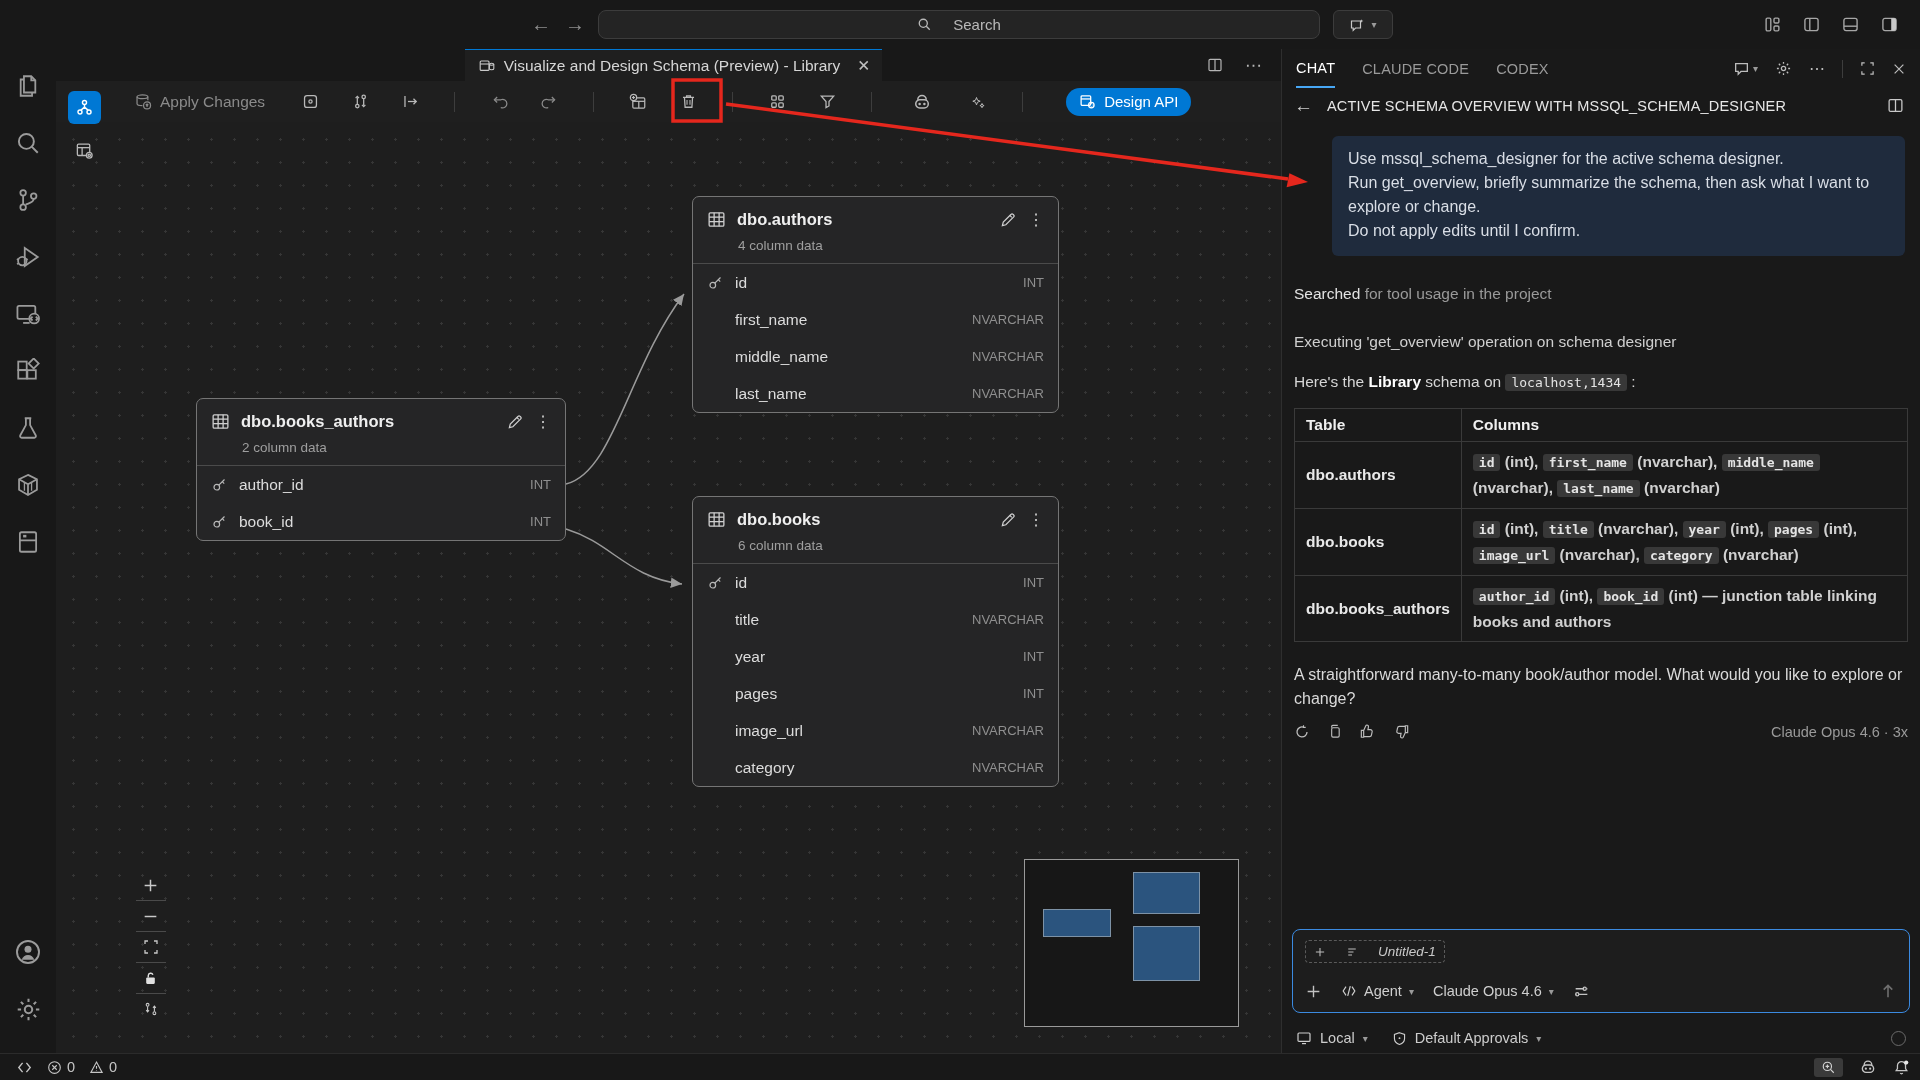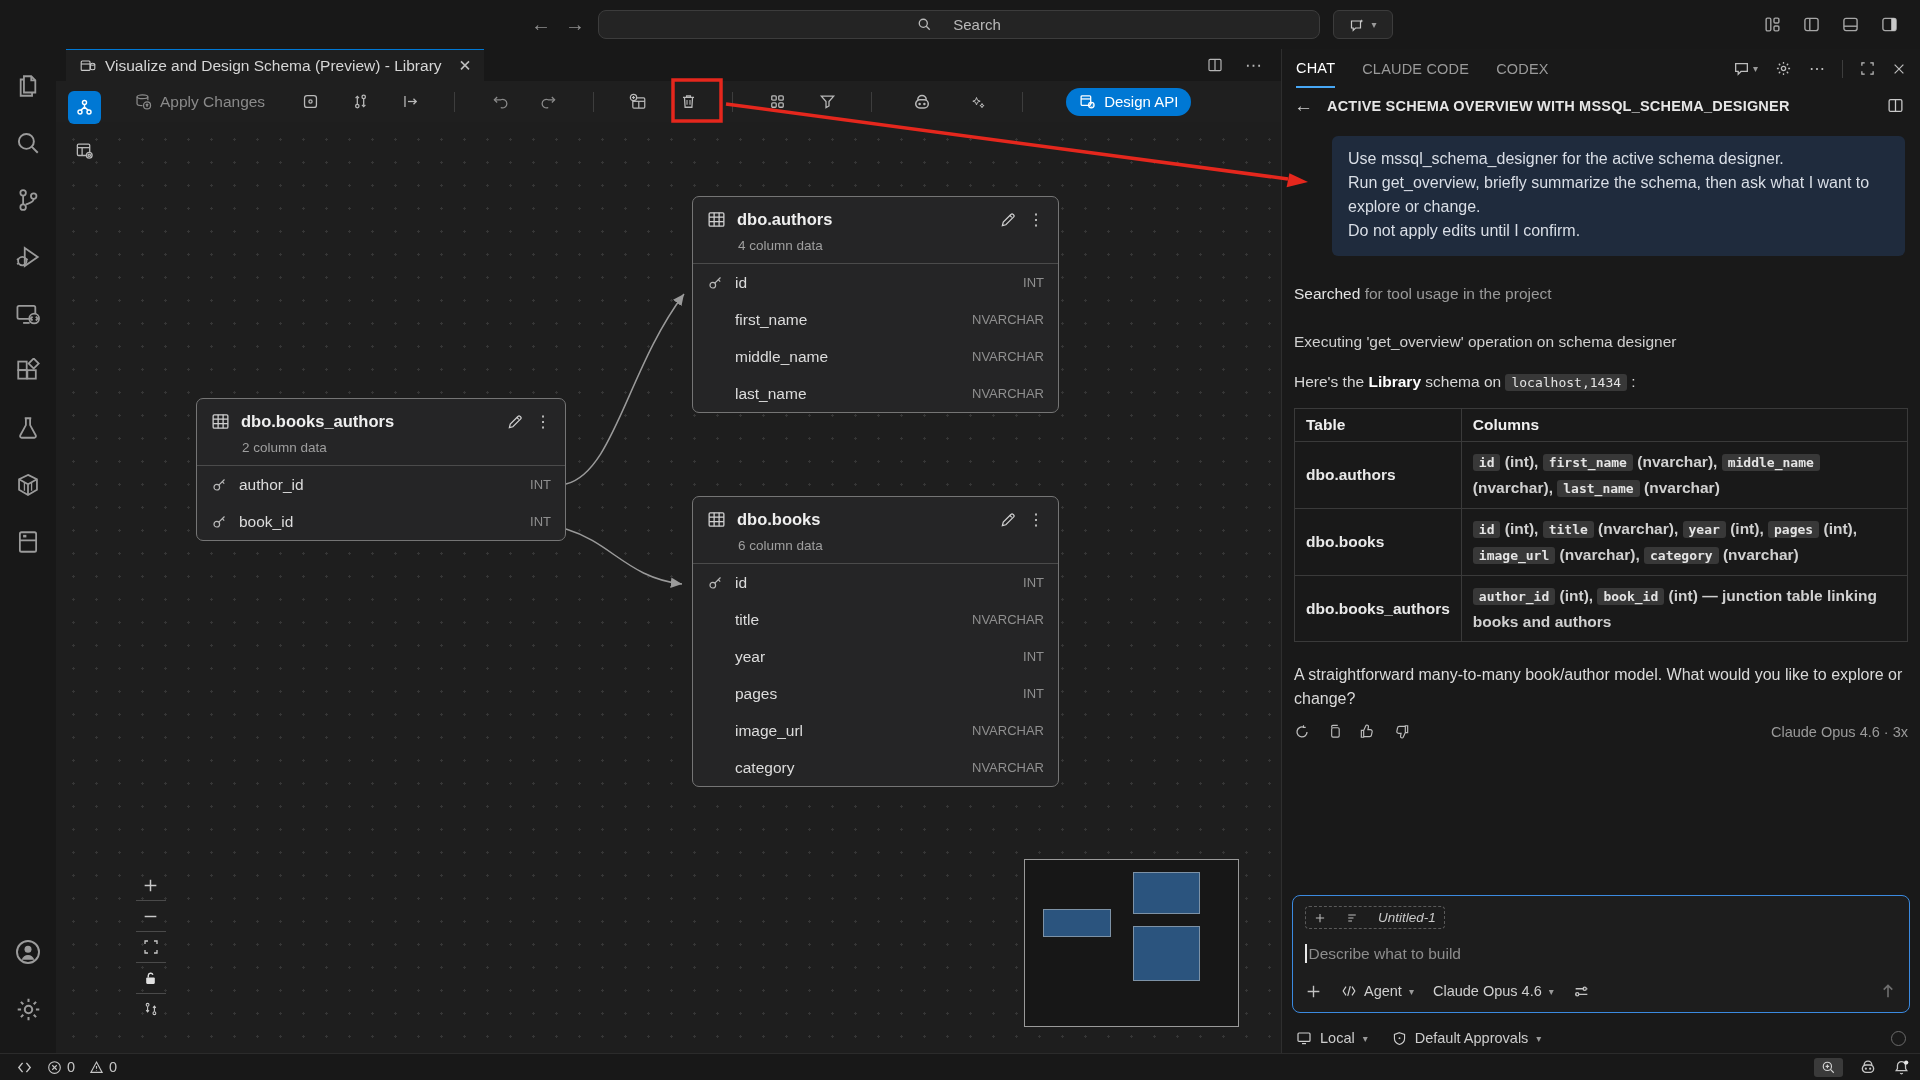--- a/index.html
+++ b/index.html
@@ -13,21 +13,21 @@
   .nav-arrows .arr{font-size:20px;color:#8f8f8f;}
   .searchbox{position:absolute;left:598px;top:10px;width:722px;height:29px;background:#242424;border:1px solid #3c3c3c;border-radius:8px;display:flex;align-items:center;justify-content:center;gap:21px;color:#b9b9b9;font-size:15px;}
   .copilot-tb{position:absolute;left:1333px;top:10px;height:29px;width:60px;background:#242424;border:1px solid #3c3c3c;border-radius:6px;display:flex;align-items:center;justify-content:center;gap:6px;}
   .layout-ctrls{position:absolute;right:22px;top:0;height:49px;display:flex;align-items:center;gap:22px;}
   
   .activitybar{position:absolute;left:0;top:49px;width:56px;height:1004px;background:#181818;display:flex;flex-direction:column;align-items:center;padding:14px 0 10px 0;}
   .activitybar .ab{width:40px;height:46px;display:flex;align-items:center;justify-content:center;margin-bottom:11px;color:#9b9b9b;}
   .activitybar .spacer{flex:1;}
   
   .editor{position:absolute;left:56px;top:49px;width:1225px;height:1004px;background:#1e1e1e;}
-  .tabstrip{position:absolute;left:0;top:0;width:100%;height:32px;background:#181818;display:flex;}
+  .tabstrip{position:absolute;left:0;top:0;width:100%;height:32px;background:#181818;display:flex;justify-content:center;}
   .tab{height:32px;background:#1f1f1f;border-top:1.5px solid #0078d4;display:flex;align-items:center;gap:9px;padding:0 12px 0 14px;margin-left:10px;color:#d6d6d6;font-size:15.5px;}
   .tab .close{color:#bdbdbd;margin-left:8px;}
   .ed-actions{position:absolute;right:18px;top:0;height:32px;display:flex;align-items:center;gap:22px;color:#b5b5b5;}
   .toolbar{position:absolute;left:0;top:32px;width:100%;height:41px;background:#1f1f1f;display:flex;align-items:center;padding-left:78px;gap:20px;}
   .tbi{width:30px;height:30px;display:flex;align-items:center;justify-content:center;color:#b9b9b9;}
   .tb-sep{width:1px;height:20px;background:#3d3d3d;margin:0 9px;}
   .apply{display:flex;align-items:center;gap:8px;color:#8a8a8a;font-size:15.5px;margin-right:10px;}
   .design-api{height:28px;background:#0078d4;color:#fff;border-radius:14px;display:flex;align-items:center;gap:8px;padding:0 13px;font-size:15px;margin-left:14px;}
   .designer-side{position:absolute;left:12px;top:42px;display:flex;flex-direction:column;gap:10px;z-index:5;}
   .ds-btn{width:33px;height:33px;border-radius:6px;display:flex;align-items:center;justify-content:center;color:#cfcfcf;}
@@ -53,21 +53,21 @@
   .mm-rect{position:absolute;background:#2b547e;border:1px solid #7d92a6;}
   
   .chat{position:absolute;left:1281px;top:49px;width:639px;height:1004px;background:#191919;border-left:1px solid #2e2e2e;display:flex;flex-direction:column;}
   .chat-tabs{height:39px;display:flex;align-items:center;padding:0 14px;gap:27px;}
   .ctab{font-size:14.5px;color:#9a9a9a;height:39px;display:flex;align-items:center;letter-spacing:.2px;}
   .ctab.active{color:#fff;border-bottom:2px solid #47a7f5;}
   .ct-actions{margin-left:auto;display:flex;align-items:center;gap:17px;color:#bdbdbd;}
   .ct-sep{width:1px;height:18px;background:#3d3d3d;}
   .chat-head{height:35px;display:flex;align-items:center;gap:14px;padding:0 16px 0 12px;}
   .chat-head .back{font-size:19px;color:#cfcfcf;}
-  .chat-title{font-weight:bold;font-size:14.5px;color:#e6e6e6;letter-spacing:.2px;flex:1;white-space:nowrap;}
+  .chat-title{font-weight:normal;font-size:14.5px;color:#e6e6e6;letter-spacing:.2px;flex:1;white-space:nowrap;}
   .chat-body{flex:1;padding:0 12px;overflow:hidden;position:relative;}
   .bubble{margin:13px 3px 0 38px;background:#1f2b3d;border-radius:6px;padding:11px 16px 13px 16px;font-size:16px;line-height:24px;color:#d9dee6;white-space:pre-line;}
   .step{margin-top:29px;font-size:15.5px;color:#9a9a9a;}
   .step .lead{color:#e3e3e3;}
   .step2{margin-top:30px;font-size:15.5px;color:#cfcfcf;}
   .richline{margin-top:22px;font-size:15.5px;color:#d6d6d6;}
   .richline .b{font-weight:bold;color:#fff;}
   .chip{font-family:"DejaVu Sans Mono",monospace;font-size:13px;background:#383838;color:#e4e4e4;border-radius:3px;padding:1px 6px;}
   table.schema{margin-top:17px;border-collapse:collapse;width:100%;font-size:15.5px;color:#d0d0d0;}
   table.schema th,table.schema td{border:1px solid #3a3a3a;text-align:left;vertical-align:middle;padding:7px 11px;}
@@ -654,24 +654,20 @@
     <div class="inputwrap">
       <div class="ctx-chip">
         <svg width="12" height="12" viewBox="0 0 16 16" stroke="currentColor" stroke-width="1.4" fill="none">
             <path d="M8 2.5v11M2.5 8h11"></path>
           </svg>
         <svg width="12" height="12" viewBox="0 0 16 16" stroke="currentColor" stroke-width="1.5" fill="none">
             <path d="M3 4h10M3 8h7M3 12h5"></path>
           </svg>
         <span class="fname">Untitled-1</span>
       </div>
-      <div class="input-line">
-        <span class="caret"></span>
-        <span>Describe what to build</span>
-      </div>
       <div class="input-bottom">
         <svg width="17" height="17" viewBox="0 0 16 16" stroke="currentColor" stroke-width="1.3" fill="none">
             <path d="M8 2.5v11M2.5 8h11"></path>
           </svg>
         <div class="picker">
           <svg width="16" height="16" viewBox="0 0 16 16" fill="none" stroke="currentColor" stroke-width="1.2">
               <path d="M5 3.6L2.2 8 5 12.4M11 3.6L13.8 8 11 12.4M9.3 3.2L6.7 12.8"></path>
             </svg>
           <span>Agent</span>
           <span class="chev">▾</span>

